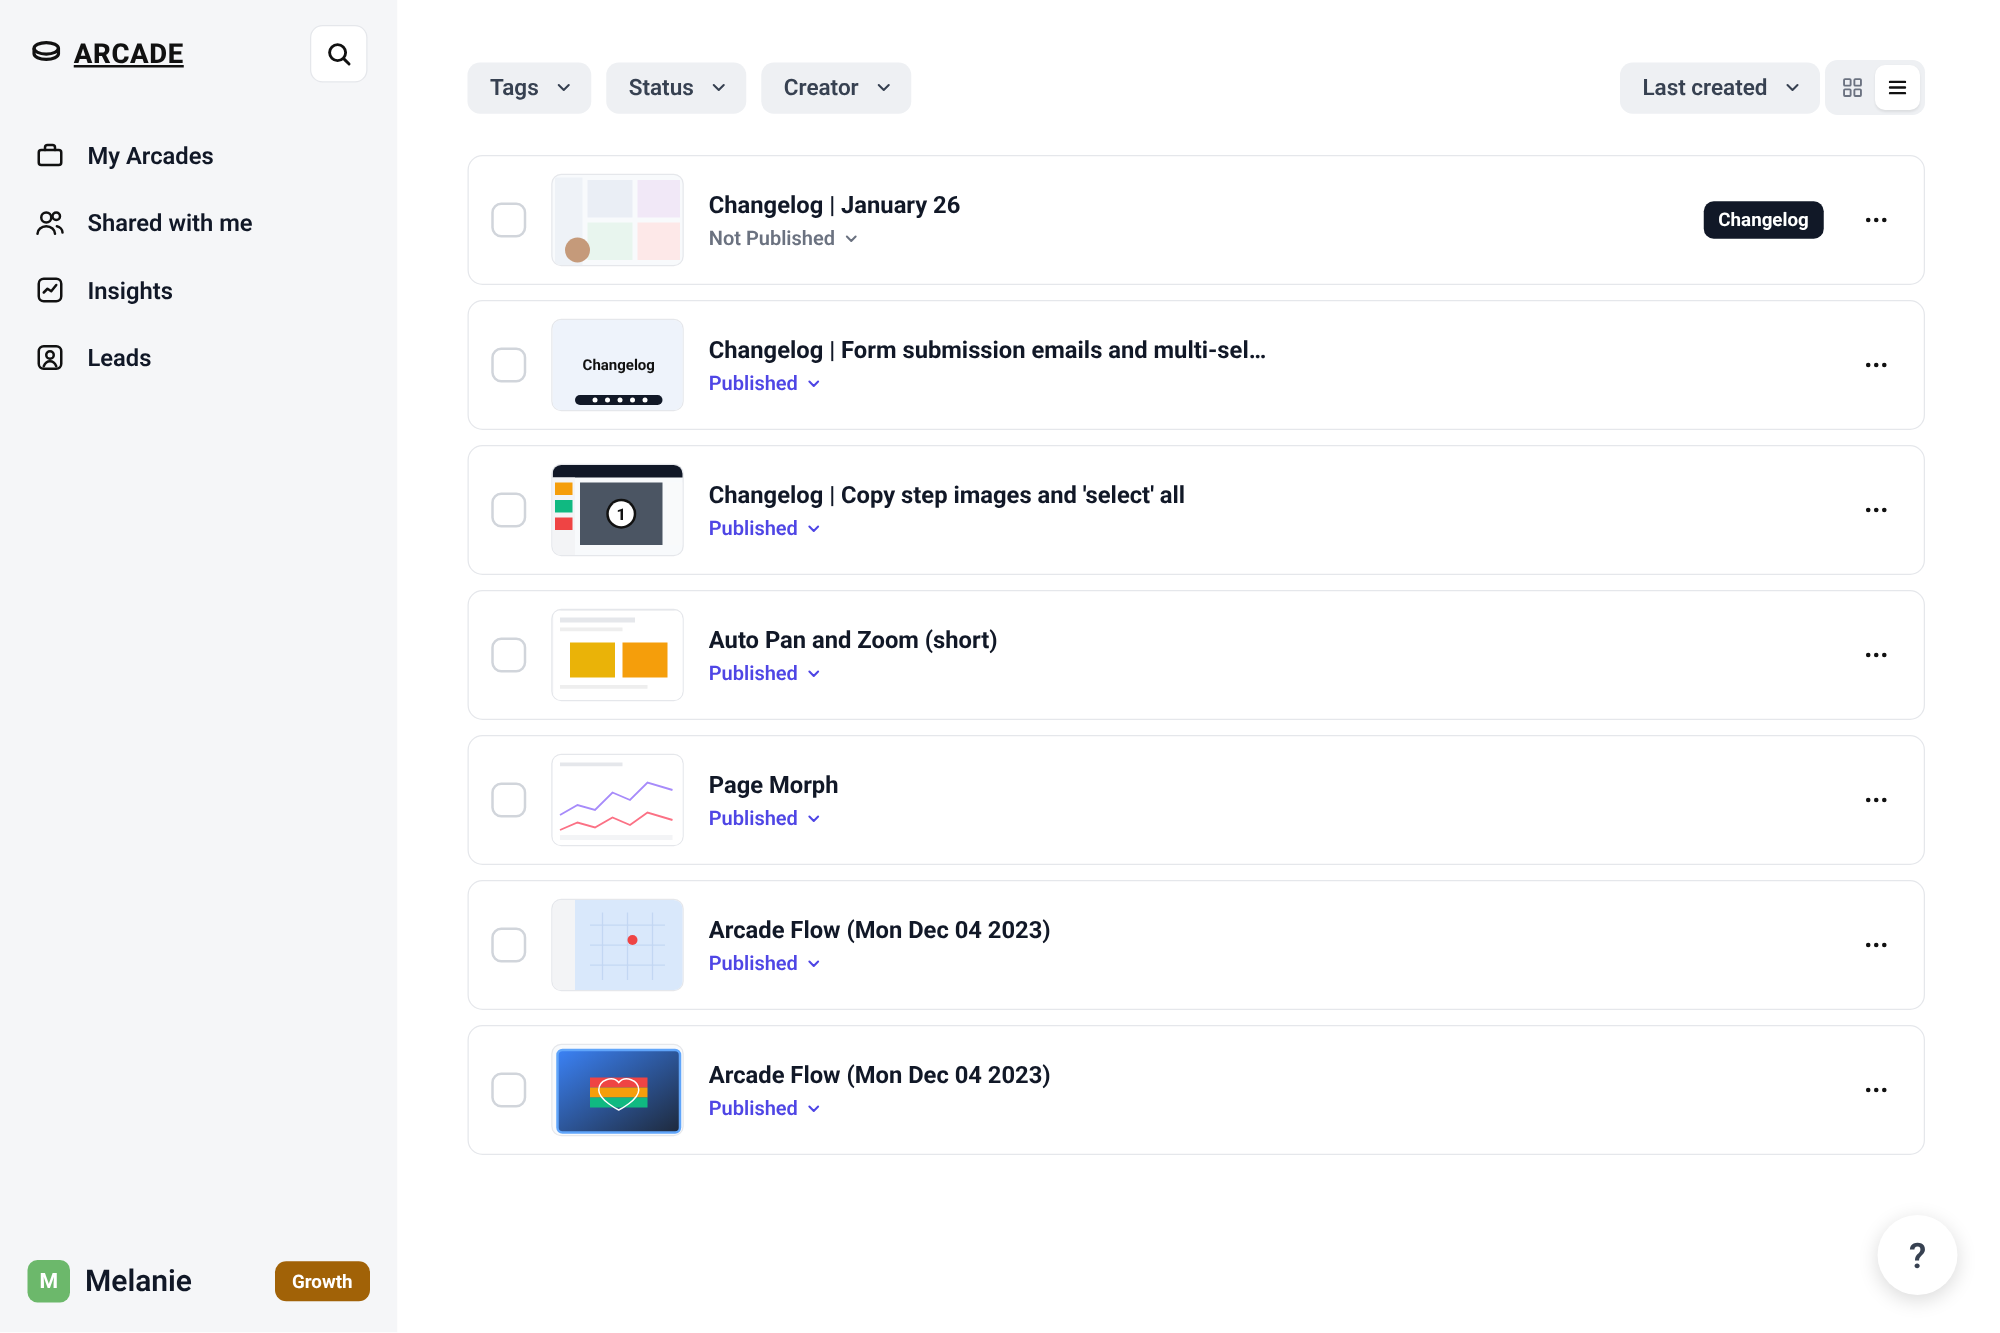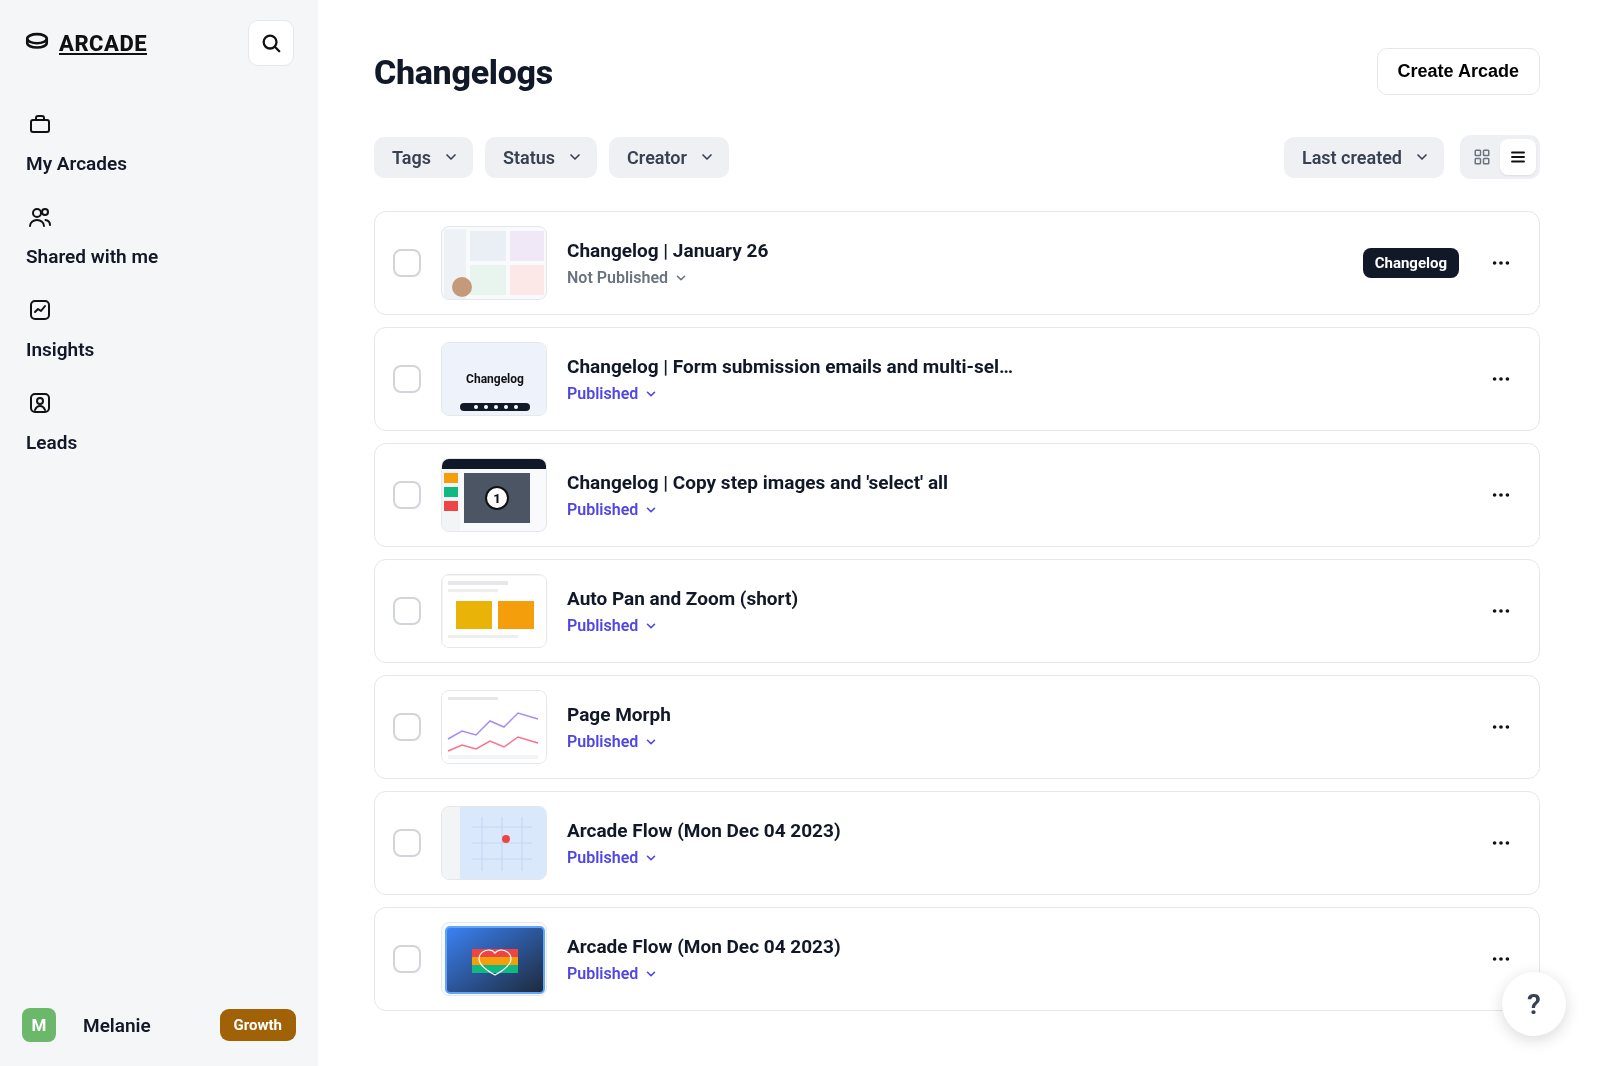--- a/index.html
+++ b/index.html
@@ -28,44 +28,43 @@
   .search-btn {
     width: 46px; height: 46px;
     border-radius: 10px;
     background: #fff;
     border: 1px solid #e5e7eb;
     display: flex; align-items: center; justify-content: center;
     cursor: pointer;
   }
   .nav { display: flex; flex-direction: column; gap: 6px; }
   .nav-item {
-    display: flex; align-items: flex-start; gap: 16px;
+    display: flex; align-items: flex-end; gap: 16px;
     padding: 12px 8px;
     border-radius: 8px;
     font-size: 19px; font-weight: 600; color: #111827;
     cursor: pointer;
     position: relative;
-    flex-direction: column;
   }
   .nav-item .icon { width: 28px; display:flex; align-items:center; justify-content:center; }
   .nav-item .chev { position:absolute; right:6px; }
 
   .sidebar-footer {
     margin-top: auto;
     display: flex; align-items: center; justify-content: space-between;
     padding: 6px 4px;
   }
   .user { display:flex; align-items:center; gap:12px; }
   .avatar {
     width: 34px; height: 34px; border-radius: 8px;
     background: #6cb86b;
     color:#fff; font-weight:700; font-size:17px;
     display:flex; align-items:center; justify-content:center;
   }
-  .user-name { font-size: 19px; font-weight:600;margin-left:15px; }
+  .user-name { font-size: 24px; font-weight:600; }
   .plan-badge {
     background:#a16207; color:#fff;
     font-size:15px; font-weight:700;
     padding:7px 14px; border-radius:9px;
   }
 
   
   .main { flex:1; background:#fff; padding: 48px 60px 0 56px; position:relative; overflow:hidden; }
   .header { display:flex; align-items:center; justify-content:space-between; margin-bottom: 40px; }
   .page-title { font-size: 34px; font-weight:800; letter-spacing:-0.3px; }
@@ -76,21 +75,21 @@
 
   .controls { display:flex; align-items:center; justify-content:space-between; margin-bottom: 32px; }
   .filters { display:flex; gap:12px; }
   .pill {
     display:flex; align-items:center; gap:12px;
     background:#eef0f3; border-radius:10px;
     padding:10px 14px 10px 18px;
     font-size:18px; font-weight:600; color:#374151;
     cursor:pointer;
   }
-  .right-controls { display:flex; align-items:center; gap:16px; }
+  .right-controls { display:flex; align-items:center; gap:4px; }
   .view-toggle {
     display:flex; background:#eef0f3; border-radius:10px; padding:4px;
   }
   .view-btn {
     width:36px; height:36px; border-radius:8px;
     display:flex; align-items:center; justify-content:center; cursor:pointer;
   }
   .view-btn.active { background:#fff; box-shadow:0 1px 2px rgba(0,0,0,0.08); }
 
   .list { display:flex; flex-direction:column; gap:12px; }
@@ -202,24 +201,20 @@
         <div class="avatar">
             <span>M</span>
           </div>
         <span class="user-name">Melanie</span>
       </div>
       <div class="plan-badge">Growth</div>
     </div>
   </aside>
 
   <main class="main">
-    <div class="header">
-      <h1 class="page-title">Changelogs</h1>
-      <button class="create-btn">Create Arcade</button>
-    </div>
 
     <div class="controls">
       <div class="filters">
         <div class="pill">
           <span>Tags</span>
           <span>
               <svg width="16" height="16" viewBox="0 0 24 24" fill="none" stroke="#374151" stroke-width="2.5" stroke-linecap="round" stroke-linejoin="round">
                 <path d="m6 9 6 6 6-6"></path>
               </svg>
             </span>

